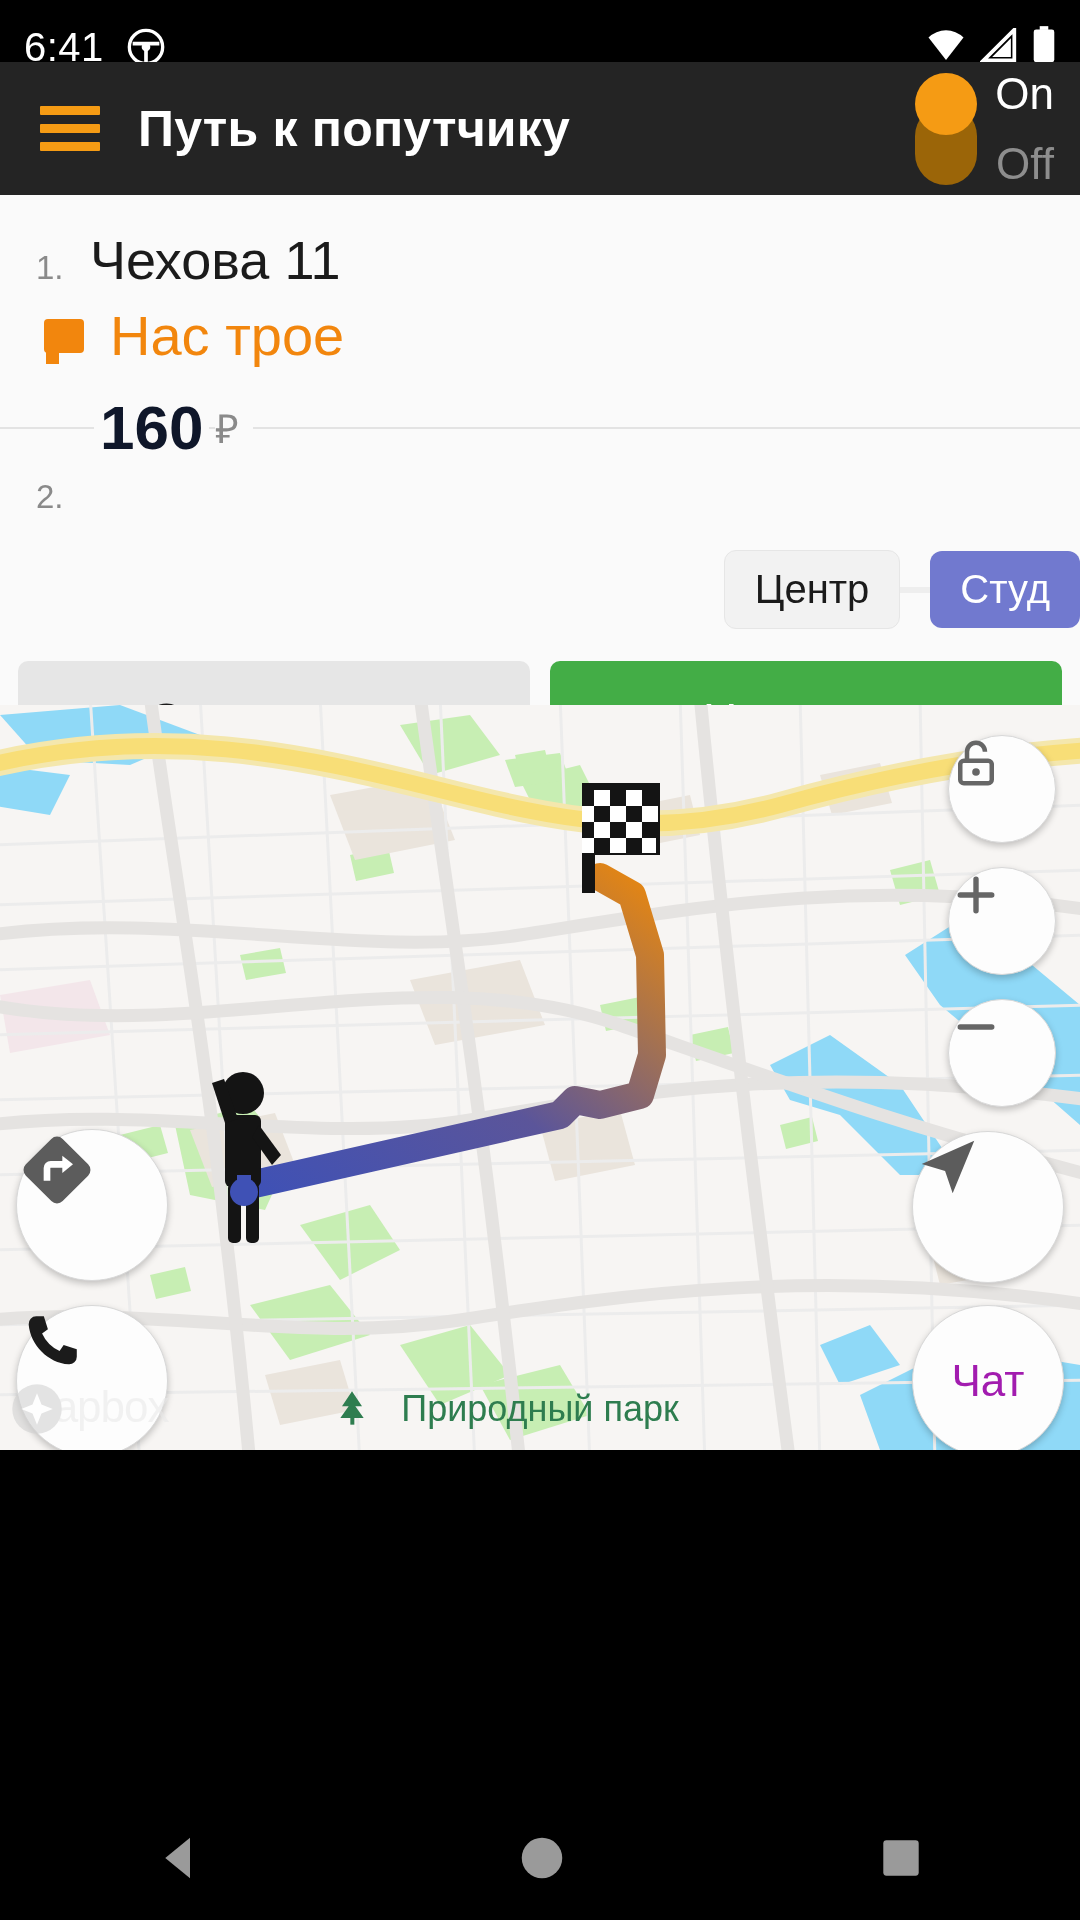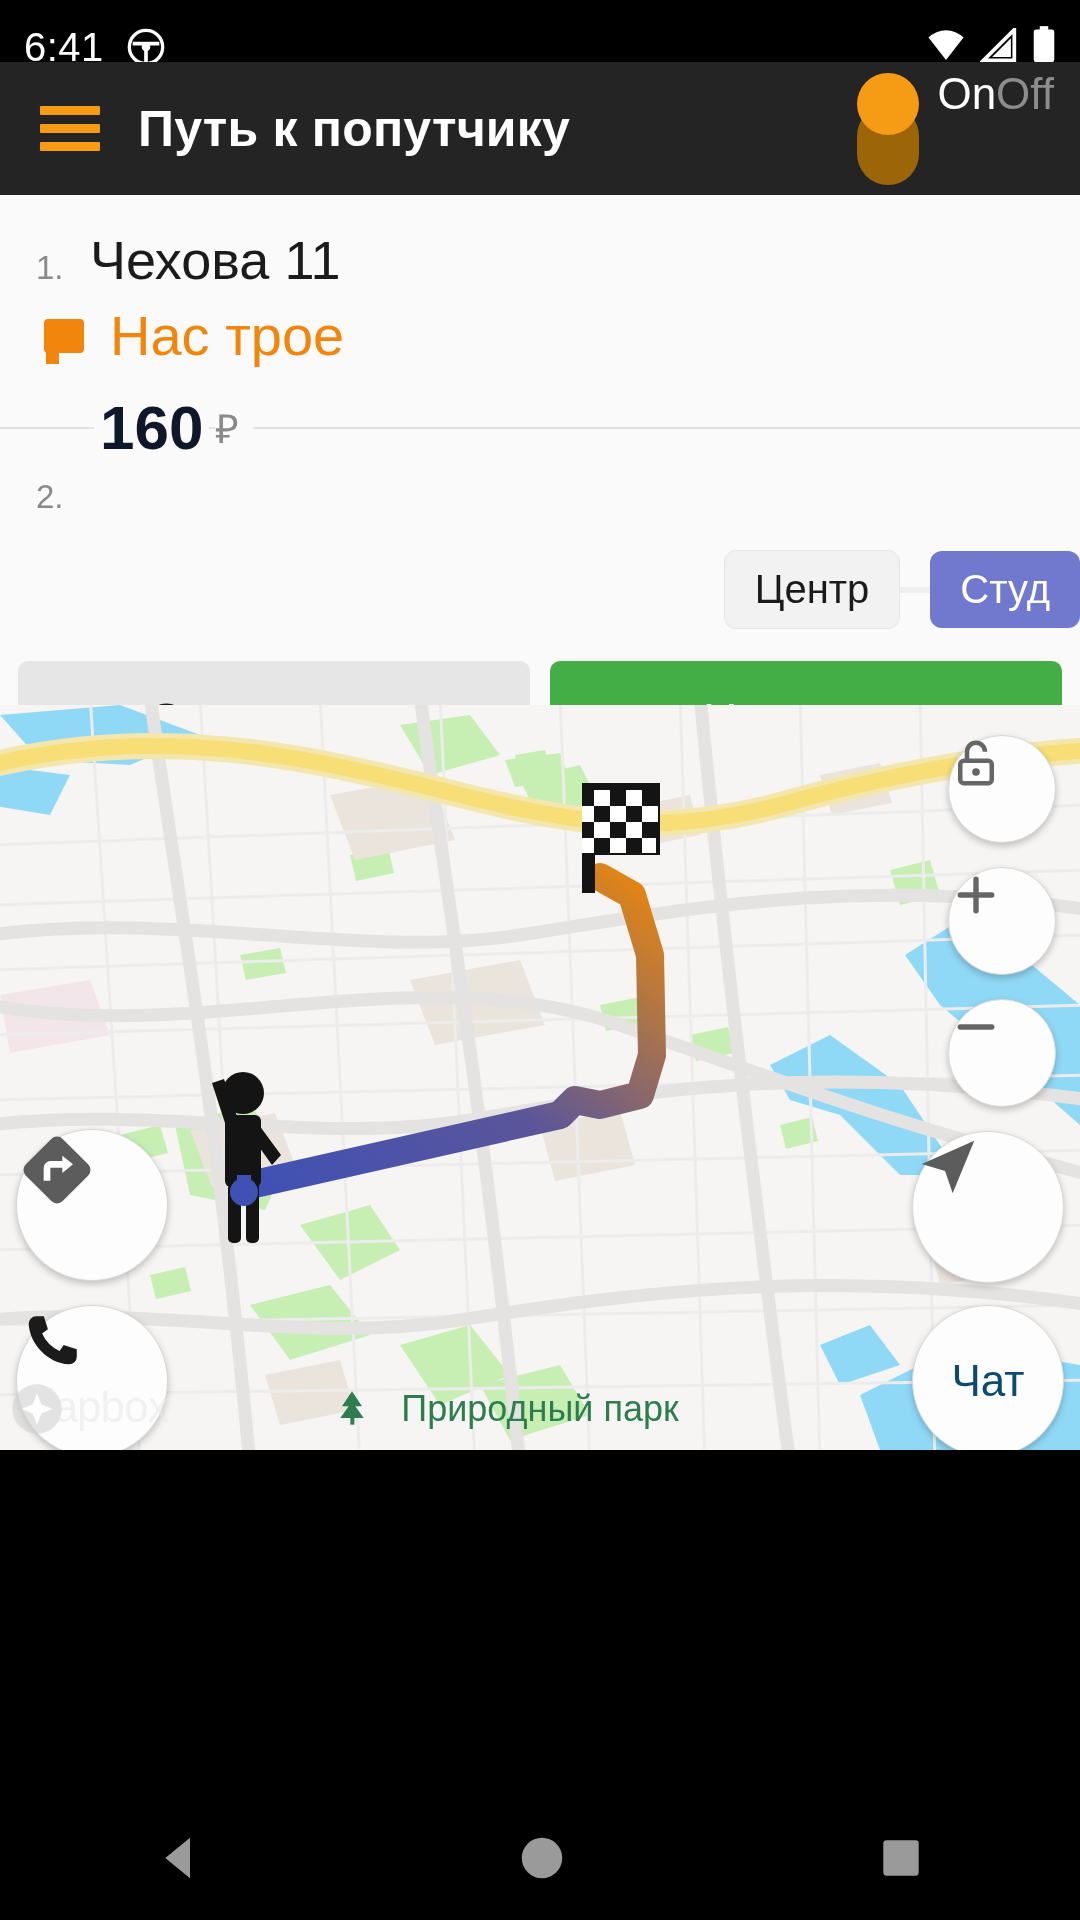--- a/index.html
+++ b/index.html
@@ -26,21 +26,21 @@
   .toggle-wrap{ margin-left:auto; margin-right:26px; display:flex; align-items:center; height:133px;}
   .toggle-switch{ position:relative; width:62px; height:112px; }
   .toggle-track{
     position:absolute; left:0; top:32px; width:62px; height:80px;
     background:#9b6508; border-radius:31px;
   }
   .toggle-knob{
     position:absolute; left:0; top:0; width:62px; height:62px; border-radius:50%;
     background:#f59b14;
   }
-  .toggle-labels{ display:flex; flex-direction:row; justify-content:space-between; height:118px; margin-left:18px; }
+  .toggle-labels{ display:flex; flex-direction:column; justify-content:space-between; height:118px; margin-left:18px;align-items:flex-end; }
   .lbl-on{ color:#fff; font-size:44px; line-height:48px; }
   .lbl-off{ color:#8d8d8d; font-size:44px; line-height:48px; }
 
   
   .card{
     position:absolute; top:195px; left:0; width:1080px; height:510px;
     background:#fafafa;
   }
   .addr-row{ display:flex; align-items:baseline; padding-left:36px; }
   .addr-num{ color:#8a8a8a; font-size:33px; width:54px; }
@@ -93,21 +93,21 @@
   }
   .map svg{ position:absolute; top:0; left:0; }
 
   .mapbtn{
     position:absolute; background:#fdfdfd; border:1px solid #d8d8d8;
     border-radius:999px; box-shadow:0 3px 7px rgba(0,0,0,.22);
     display:flex; align-items:center; justify-content:center; cursor:pointer;
   }
   .mb-round{ width:108px; height:108px; }
   .mb-big{ width:152px; height:152px; }
-  .mb-chat{ font-size:44px; color:#0c4a6e; }
+  .mb-chat{ font-size:44px; color:#a21caf; }
 
   .mapbox-logo{
     position:absolute; left:10px; bottom:18px; display:flex; align-items:center;
     opacity:.55;
   }
   .mapbox-logo .txt{ font-size:44px; font-weight:normal; color:#e9e9e9; margin-left:8px;
     letter-spacing:-1px; }
   .park-label{
     position:absolute; left:330px; bottom:20px; color:#2e7d4f; font-size:36px;
     text-align:center; width:420px;

